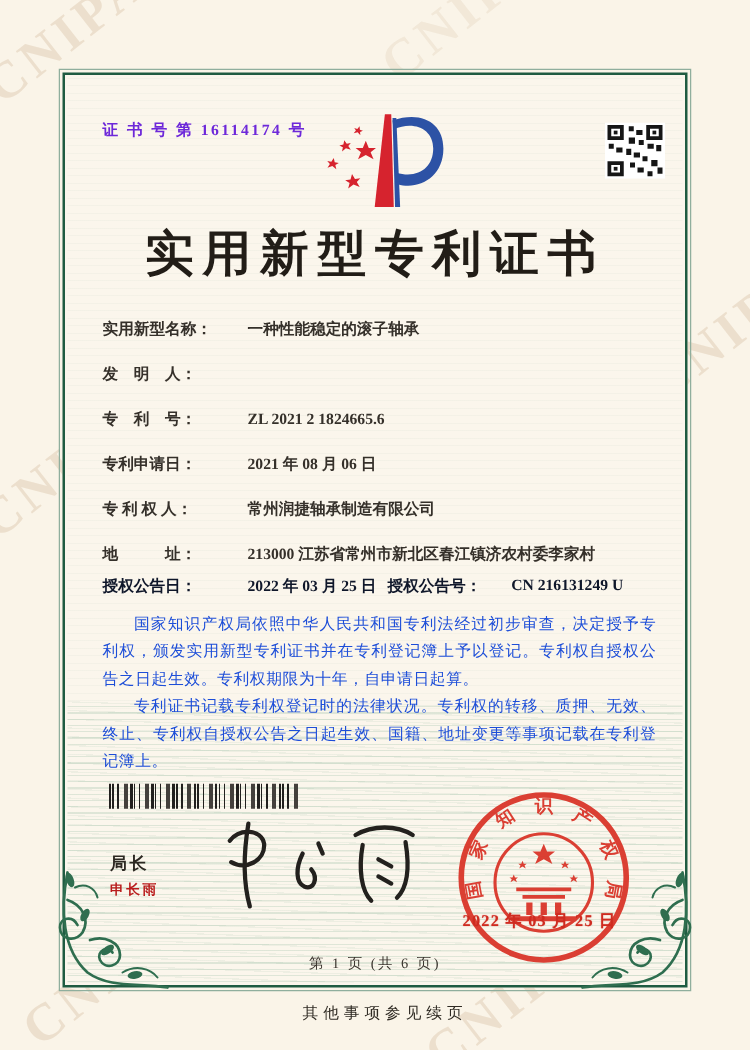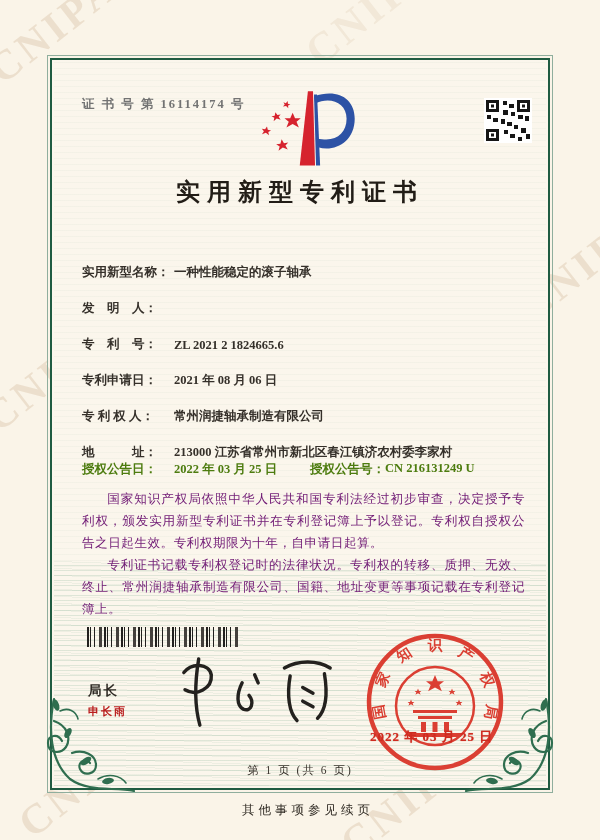--- a/index.html
+++ b/index.html
@@ -33,41 +33,41 @@
       repeating-linear-gradient(0deg, rgba(120,170,140,0.22) 0 1px, transparent 1px 5px),
       repeating-linear-gradient(2deg, rgba(120,170,140,0.10) 0 1px, transparent 1px 7px);
   }
   .guilloche2 {
     position:absolute; left:2px; right:2px; top:2px; height:505px;
     background:repeating-linear-gradient(0deg, rgba(150,180,160,0.07) 0 1px, transparent 1px 6px);
   }
 
   .cert-no {
     position:absolute; left:30px; top:36px;
-    font-size:12.5px; font-weight:bold; color:#737373; letter-spacing:2px;
+    font-size:12.5px; font-weight:bold; color:#6d28d9; letter-spacing:2px;
   }
   .logo { position:absolute; left:204px; top:28px; }
   .qr   { position:absolute; left:432px; top:38px; width:48px; height:45px; }
 
   .title {
     position:absolute; left:0; top:116px; width:100%;
-    text-align:center; font-size:24px; font-weight:bold; color:#221d17;
+    text-align:center; font-size:39px; font-weight:bold; color:#221d17;
     letter-spacing:7px;
   }
 
   .fields { position:absolute; left:30px; top:185px; width:448px; }
-  .frow { display:flex; align-items:flex-end; height:36px; font-size:12.5px; font-weight:bold; color:#35302a; }
+  .frow { display:flex; align-items:center; height:36px; font-size:12.5px; font-weight:bold; color:#35302a; }
   .flabel { display:inline-block; min-width:92px; white-space:pre; }
-  .fvalue { white-space:pre; }
-  .grant-row { display:flex; height:36px; font-size:12.5px; font-weight:bold; color:#4d7c0f; }
+  .fvalue { white-space:pre;margin-left:24px; }
+  .grant-row { display:flex; height:36px; font-size:12.5px; font-weight:bold; color:#0f172a; }
   .grant-pair1 { display:flex; width:228px; }
 
   .body-text {
     position:absolute; left:30px; top:428px; width:443px;
-    font-size:12.6px; line-height:22px; color:#701a75;
+    font-size:12.6px; line-height:22px; color:#1d4ed8;
     text-align:justify;
   }
   .body-text p { text-indent:2em; letter-spacing:0.5px; }
 
   .barcode {
     position:absolute; left:35px; top:567px; width:152px; height:20px;
     background:repeating-linear-gradient(90deg,
       #22201e 0 2px, transparent 2px 3px,
       #22201e 3px 4px, transparent 4px 7px,
       #22201e 7px 8px, transparent 8px 12px,
@@ -198,21 +198,21 @@
           <span class="flabel">授权公告日：</span>
           <span class="fvalue">2022 年 03 月 25 日</span>
         </span>
         <span class="flabel" style="min-width:0;">授权公告号：</span>
         <span class="fvalue">CN 216131249 U</span>
       </div>
     </div>
 
     <div class="body-text">
       <p>国家知识产权局依照中华人民共和国专利法经过初步审查，决定授予专利权，颁发实用新型专利证书并在专利登记簿上予以登记。专利权自授权公告之日起生效。专利权期限为十年，自申请日起算。</p>
-      <p>专利证书记载专利权登记时的法律状况。专利权的转移、质押、无效、终止、常州润捷轴承制造有限公司、国籍、地址变更等事项记载在专利登记簿上。</p>
+      <p>专利证书记载专利权登记时的法律状况。专利权的转移、质押、无效、终止、专利权自授权公告之日起生效、国籍、地址变更等事项记载在专利登记簿上。</p>
     </div>
 
     <div class="barcode"></div>
 
     <div class="sig-title">局长</div>
     <div class="sig-name">申长雨</div>
     <div class="sig-script">
       <svg width="180" height="80" viewBox="0 0 150 70" fill="none" stroke="#23211e" stroke-width="3" stroke-linecap="round">
         <path d="M24,6 C21,24 20,46 25,64"></path>
         <path d="M11,18 C18,9 33,10 35,20 C36,32 22,39 12,33"></path>

